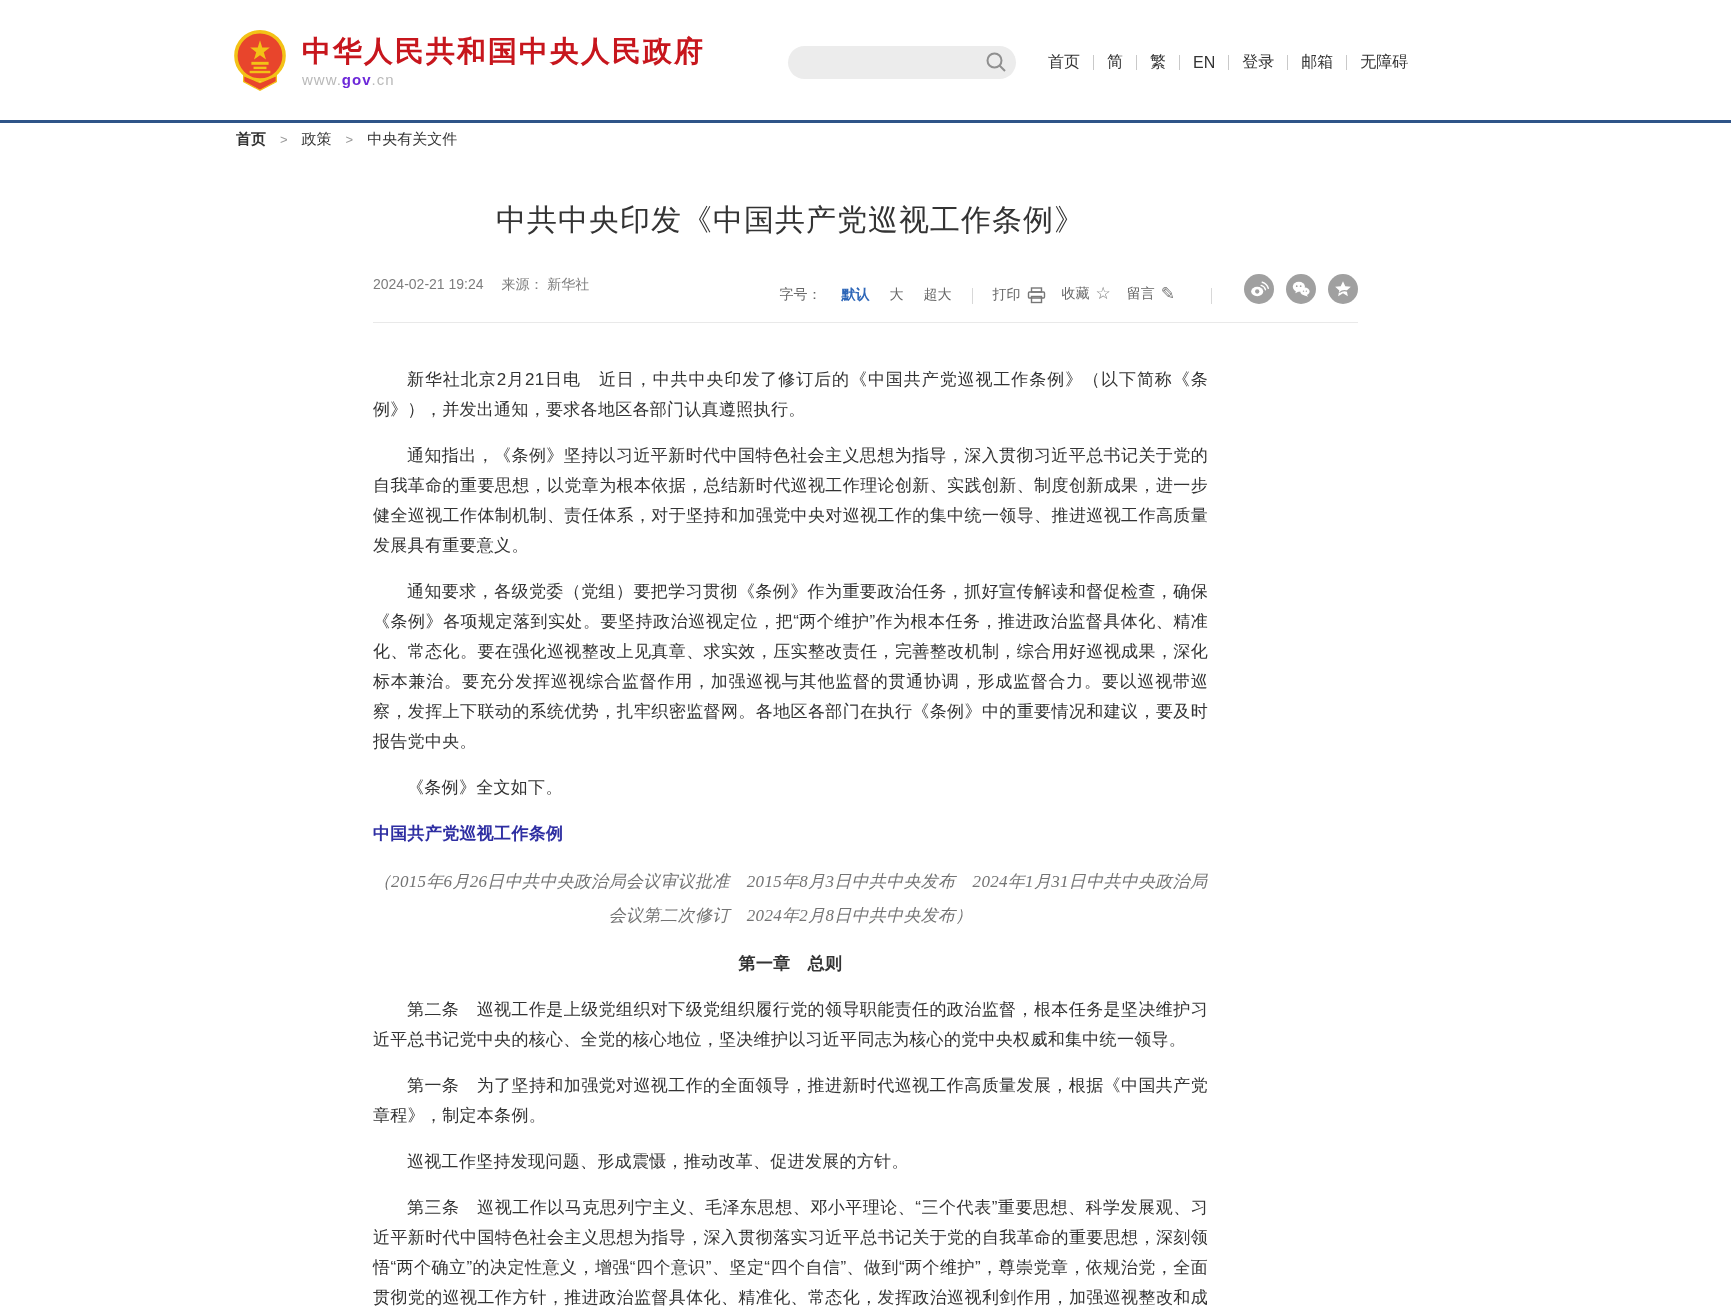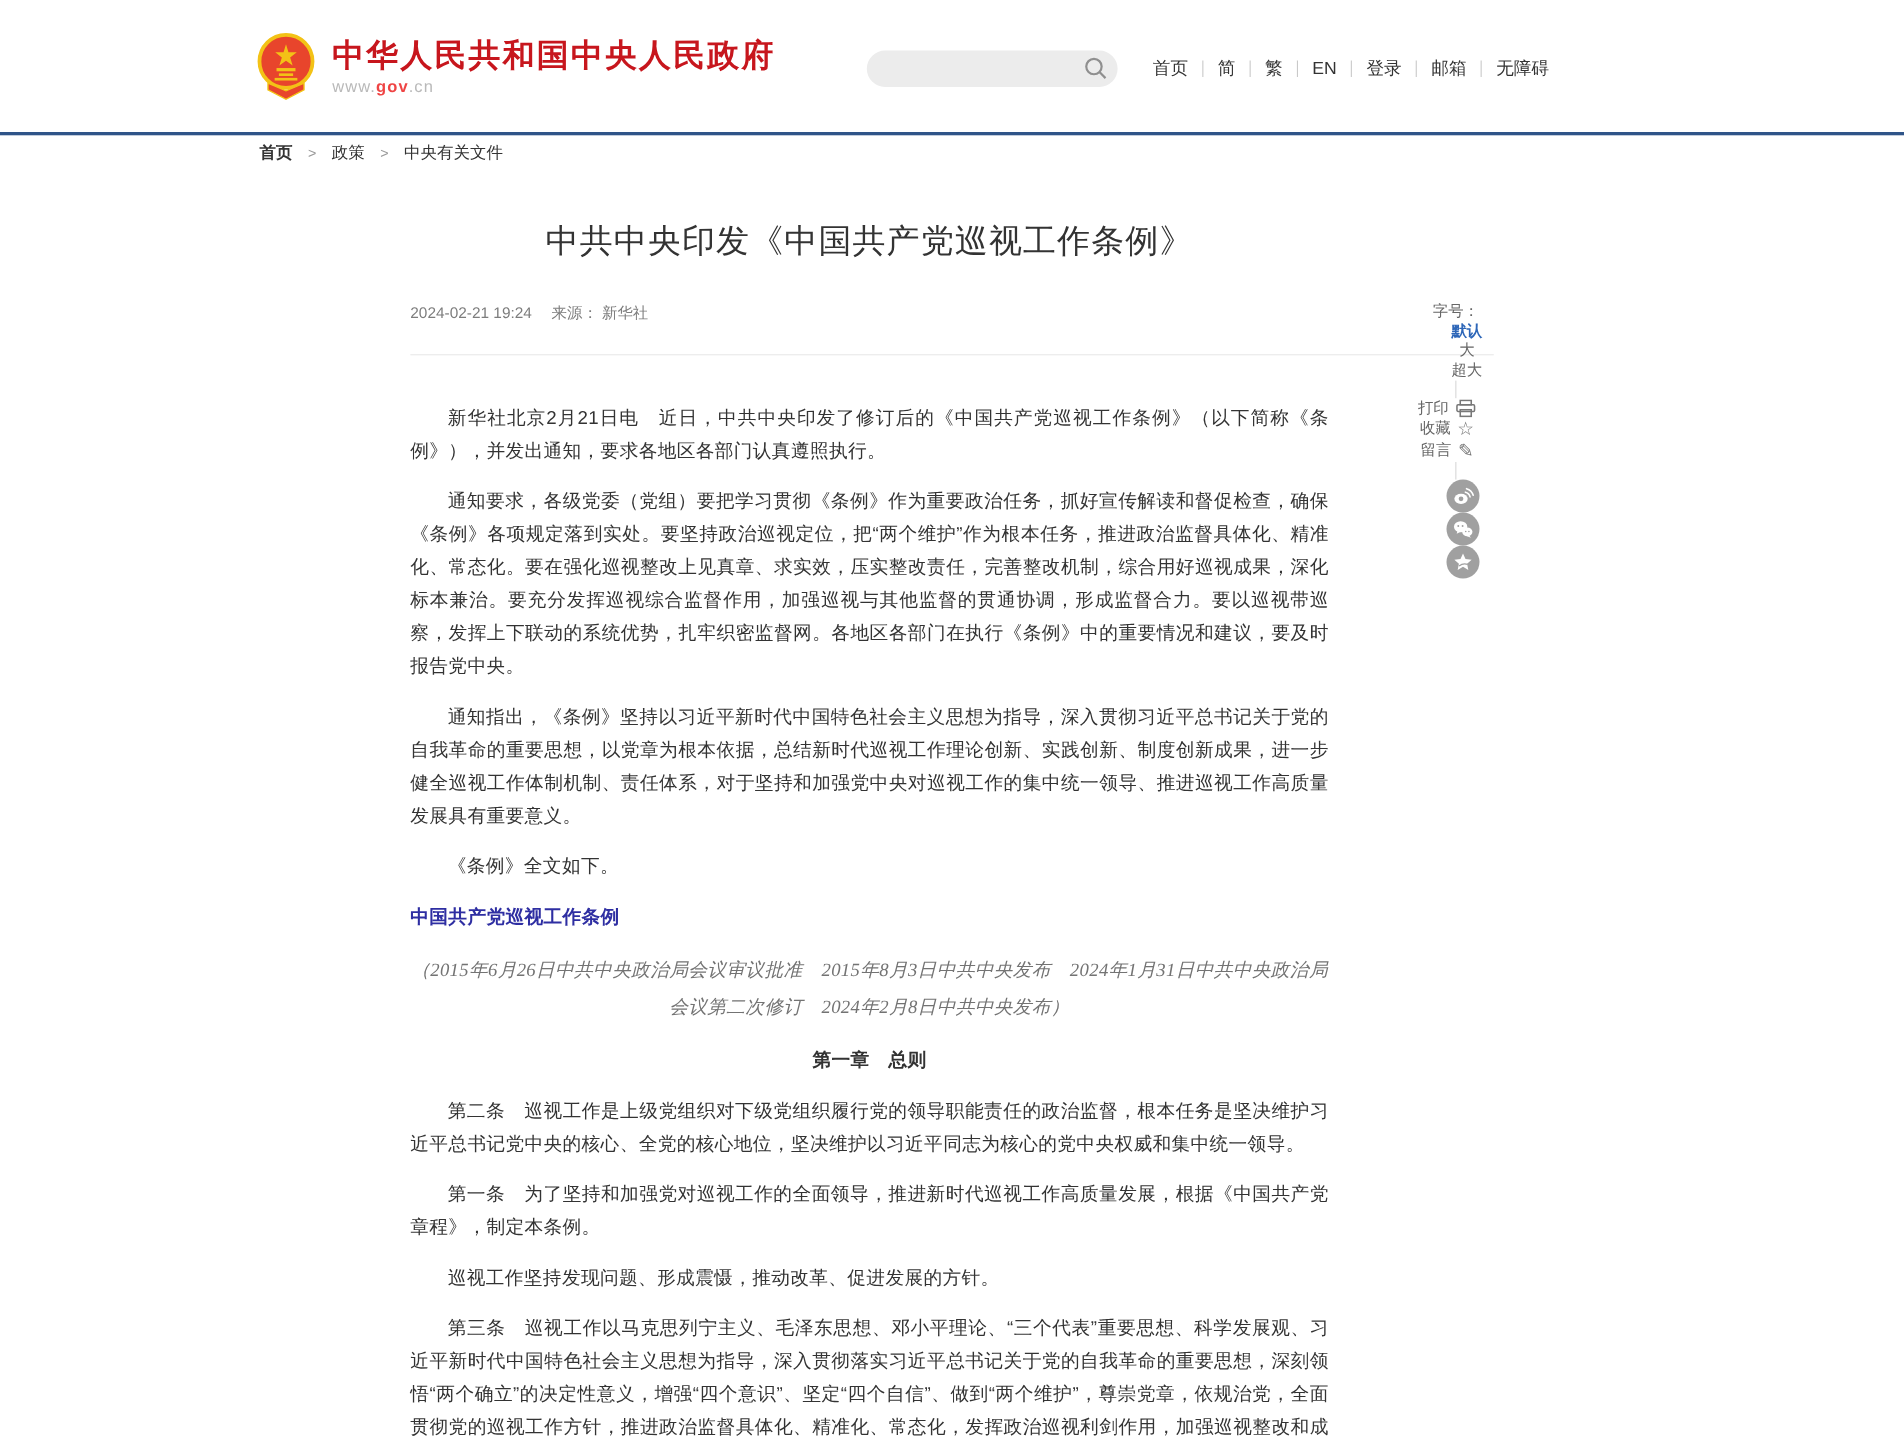--- a/index.html
+++ b/index.html
@@ -6,21 +6,21 @@
   html,body { width:1731px; height:1313px; overflow:hidden; background:#fff;
     font-family:"Liberation Sans","DejaVu Sans",sans-serif; }
 
   
   .site-header { position:absolute; left:0; top:0; width:1731px; height:123px;
     background:#fff; border-bottom:3px solid #2f5488; }
   .logo-wrap { position:absolute; left:232px; top:30px; display:flex; align-items:center; cursor:pointer; }
   .emblem { width:56px; height:62px; margin-right:14px; }
   .site-title { color:#c7161d; font-size:29px; font-weight:bold; letter-spacing:2px; line-height:32px; }
   .site-url { font-size:15px; color:#b9b9b9; letter-spacing:1px; margin-top:4px; }
-  .site-url .mid { color:#ef4444; font-weight:bold; }
+  .site-url .mid { color:#6d28d9; font-weight:bold; }
   .search-box { position:absolute; left:788px; top:46px; width:228px; height:33px;
     background:#ececec; border-radius:17px; border:none; }
   .search-input { position:absolute; left:14px; top:0; width:175px; height:33px; border:none;
     background:transparent; outline:none; font-size:14px; color:#333; }
   .search-btn { position:absolute; right:8px; top:5px; width:24px; height:24px; border:none;
     background:transparent; cursor:pointer; padding:0; }
   .top-nav { position:absolute; left:1035px; top:52px; display:flex; align-items:center; font-size:16px; color:#333; }
   .top-nav a { color:#333; text-decoration:none; padding:0 13px; cursor:pointer; white-space:nowrap; }
   .top-nav .sep { width:0; height:15px; border-left:1px solid #c9c9c9; }
 
@@ -31,21 +31,21 @@
   .breadcrumb .crumb-first { font-weight:bold; }
   .breadcrumb .bsep { color:#999; margin:0 14px; font-size:13px; }
 
   
   .article { position:absolute; left:373px; top:198px; width:985px; }
   .article-title { width:835px; text-align:center; font-size:30px; font-weight:400; color:#333;
     line-height:44px; letter-spacing:1px; }
   .meta-row { position:relative; width:985px; height:24px; margin-top:32px; font-size:14px; color:#7d7d7d; }
   .meta-left { position:absolute; left:0; top:2px; }
   .meta-left .src-label { margin-left:14px; }
-  .meta-right { position:absolute; right:0; top:0; display:flex; align-items:center;flex-direction:column; }
+  .meta-right { position:absolute; right:0; top:0; display:flex; align-items:flex-end; }
   .meta-right .lbl { color:#666; font-size:14px; }
   .fs-opt { color:#666; margin-left:9px; cursor:pointer; text-decoration:none;padding-left:11px; }
   .fs-opt.active { color:#2d66b8; font-weight:bold; }
   .tool-sep { width:0; height:16px; border-left:1px solid #d8d8d8; margin:0 20px; }
   .tool-item { display:flex; align-items:center; color:#666; cursor:pointer; margin-right:16px; white-space:nowrap; }
   .tool-item .ti-label { margin-right:6px; }
   .tool-glyph { font-size:17px; color:#777; font-style:normal; }
   .share-circle { width:30px; height:30px; border-radius:50%; background:#a0a0a0; margin-left:12px;
     display:flex; align-items:center; justify-content:center; cursor:pointer; }
   .divider { width:985px; border-top:1px solid #e9e9e9; margin-top:24px; }
@@ -177,22 +177,22 @@
           <path d="M9 19 Q 14 15 20 17" fill="none" stroke="#a0a0a0" stroke-width="1.6"></path>
         </svg>
       </span>
     </div>
   </div>
 
   <div class="divider"></div>
 
   <div class="body-text">
     <p>新华社北京2月21日电　近日，中共中央印发了修订后的《中国共产党巡视工作条例》（以下简称《条例》），并发出通知，要求各地区各部门认真遵照执行。</p>
+    <p>通知指出，《条例》坚持以习近平新时代中国特色社会主义思想为指导，深入贯彻习近平总书记关于党的自我革命的重要思想，以党章为根本依据，总结新时代巡视工作理论创新、实践创新、制度创新成果，进一步健全巡视工作体制机制、责任体系，对于坚持和加强党中央对巡视工作的集中统一领导、推进巡视工作高质量发展具有重要意义。</p>
     <p>通知要求，各级党委（党组）要把学习贯彻《条例》作为重要政治任务，抓好宣传解读和督促检查，确保《条例》各项规定落到实处。要坚持政治巡视定位，把“两个维护”作为根本任务，推进政治监督具体化、精准化、常态化。要在强化巡视整改上见真章、求实效，压实整改责任，完善整改机制，综合用好巡视成果，深化标本兼治。要充分发挥巡视综合监督作用，加强巡视与其他监督的贯通协调，形成监督合力。要以巡视带巡察，发挥上下联动的系统优势，扎牢织密监督网。各地区各部门在执行《条例》中的重要情况和建议，要及时报告党中央。</p>
-    <p>通知指出，《条例》坚持以习近平新时代中国特色社会主义思想为指导，深入贯彻习近平总书记关于党的自我革命的重要思想，以党章为根本依据，总结新时代巡视工作理论创新、实践创新、制度创新成果，进一步健全巡视工作体制机制、责任体系，对于坚持和加强党中央对巡视工作的集中统一领导、推进巡视工作高质量发展具有重要意义。</p>
     <p>《条例》全文如下。</p>
 
     <p class="reg-title">中国共产党巡视工作条例</p>
     <p class="reg-dateline">（2015年6月26日中共中央政治局会议审议批准　2015年8月3日中共中央发布　2024年1月31日中共中央政治局会议第二次修订　2024年2月8日中共中央发布）</p>
     <p class="reg-chapter">第一章　总则</p>
 
     <p>第二条　巡视工作是上级党组织对下级党组织履行党的领导职能责任的政治监督，根本任务是坚决维护习近平总书记党中央的核心、全党的核心地位，坚决维护以习近平同志为核心的党中央权威和集中统一领导。</p>
     <p>第一条　为了坚持和加强党对巡视工作的全面领导，推进新时代巡视工作高质量发展，根据《中国共产党章程》，制定本条例。</p>
     <p>巡视工作坚持发现问题、形成震慑，推动改革、促进发展的方针。</p>
     <p>第三条　巡视工作以马克思列宁主义、毛泽东思想、邓小平理论、“三个代表”重要思想、科学发展观、习近平新时代中国特色社会主义思想为指导，深入贯彻落实习近平总书记关于党的自我革命的重要思想，深刻领悟“两个确立”的决定性意义，增强“四个意识”、坚定“四个自信”、做到“两个维护”，尊崇党章，依规治党，全面贯彻党的巡视工作方针，推进政治监督具体化、精准化、常态化，发挥政治巡视利剑作用，加强巡视整改和成果运用，促进完善党和国家监督体系、健全全面从严治党体系，为深入推进党的自我革命、解决大党独有难题提供有力保障，确保党始终成为中国特色社会主义事业的坚强领导核心。</p>

